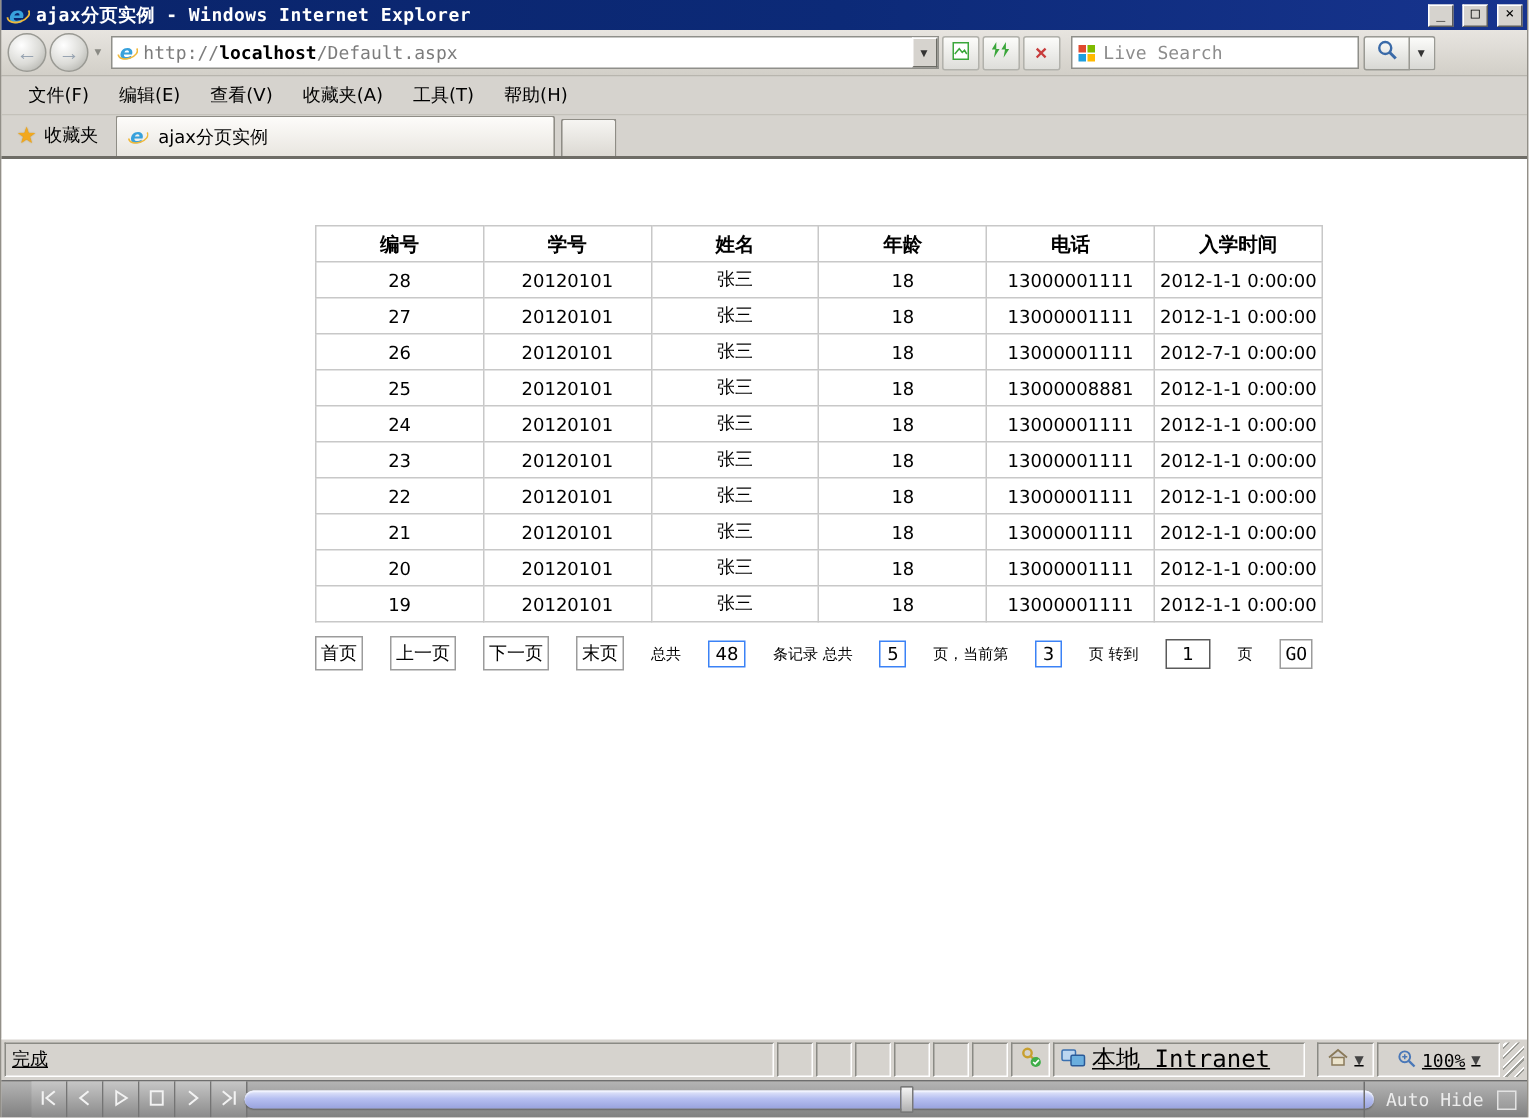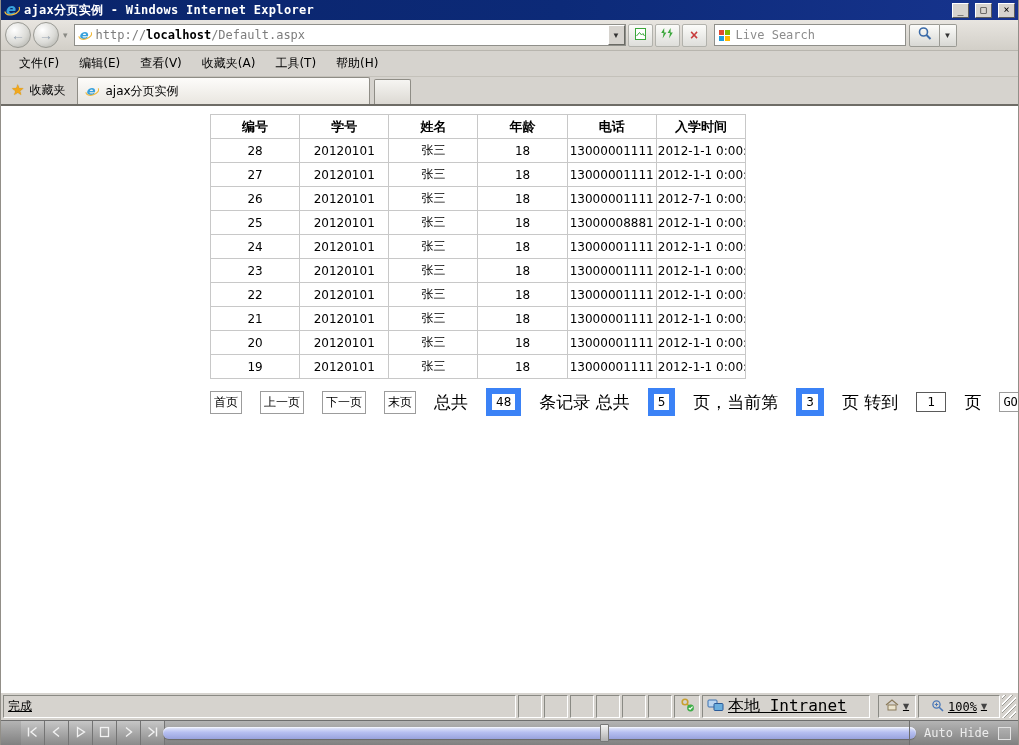--- a/index.html
+++ b/index.html
@@ -43,27 +43,27 @@
 .tabbar { flex:0 0 29px; display:flex; align-items:flex-end; background:#d6d3ce; border-bottom:2px solid #6e6c66; padding-left:6px; }
 .fav-group { display:flex; align-items:center; gap:5px; height:100%; padding:0 12px 0 4px; }
 .star-icon { color:#f2a81d; font-size:15px; line-height:1; text-shadow:0 0 1px #b8800a; }
 .fav-label { font-size:12px; }
 .tab { width:293px; height:27px; background:linear-gradient(#fdfcfa,#e9e6e0); border:1px solid #8f8d86; border-bottom:none; border-radius:2px 2px 0 0; display:flex; align-items:center; gap:6px; padding:0 7px; font-size:12px; }
 .tab-title { white-space:nowrap; overflow:hidden; }
 .tab-stub { width:37px; height:25px; margin-left:4px; background:linear-gradient(#f6f5f2,#dcd9d3); border:1px solid #8f8d86; border-bottom:none; border-radius:2px 2px 0 0; }
 
 
 .content { flex:1 1 auto; background:#fff; padding:8px 0 0 209px; overflow:hidden; }
-table.students { border-collapse:collapse; table-layout:fixed; width:536px; }
+table.students { border-collapse:collapse; table-layout:fixed; width:672px;margin-top:36px; }
 .students th, .students td { border:1px solid #c8c8c8; height:24px; text-align:center; font-size:12px; padding:0 1px; white-space:nowrap; overflow:hidden; color:#000; }
 .students th { font-weight:bold; font-size:13px; }
 .pagination { margin-top:9px; display:flex; align-items:center; gap:18px; font-size:13px; white-space:nowrap; }
 .pg-btn { border:1px solid #9c9c9c; background:#fff; font-size:12px; padding:2px 3px; font-family:"DejaVu Sans",sans-serif; cursor:default; }
-.num-box { border:6px solid #3b82f6; padding:1px 4px; font-size:12px; }
-.pg-text { font-size:17px; }
+.num-box { border:1px solid #3b82f6; padding:1px 4px; font-size:12px; }
+.pg-text { font-size:10px; }
 .goto-input { width:30px; height:20px; border:1px solid #5a5a5a; text-align:center; font-size:12px; font-family:"DejaVu Sans",sans-serif; }
 .go-btn { border:1px solid #9c9c9c; background:#fff; font-size:12px; padding:2px 3px; font-family:"DejaVu Sans Mono",monospace; cursor:default; }
 
 
 .statusbar { flex:0 0 22px; display:flex; align-items:stretch; gap:2px; background:#d6d3ce; border-top:1px solid #ffffff; padding:2px; font-size:12px; }
 .sb-panel { border:1px solid; border-color:#8a8a84 #ffffff #ffffff #8a8a84; display:flex; align-items:center; gap:4px; padding:0 4px; overflow:hidden; white-space:nowrap;text-decoration:underline; }
 .sb-status { flex:1 1 auto; }
 .sb-small { flex:0 0 24px; padding:0; }
 .sb-key { flex:0 0 26px; justify-content:center; padding:0; }
 .sb-zone { flex:0 0 168px; }

